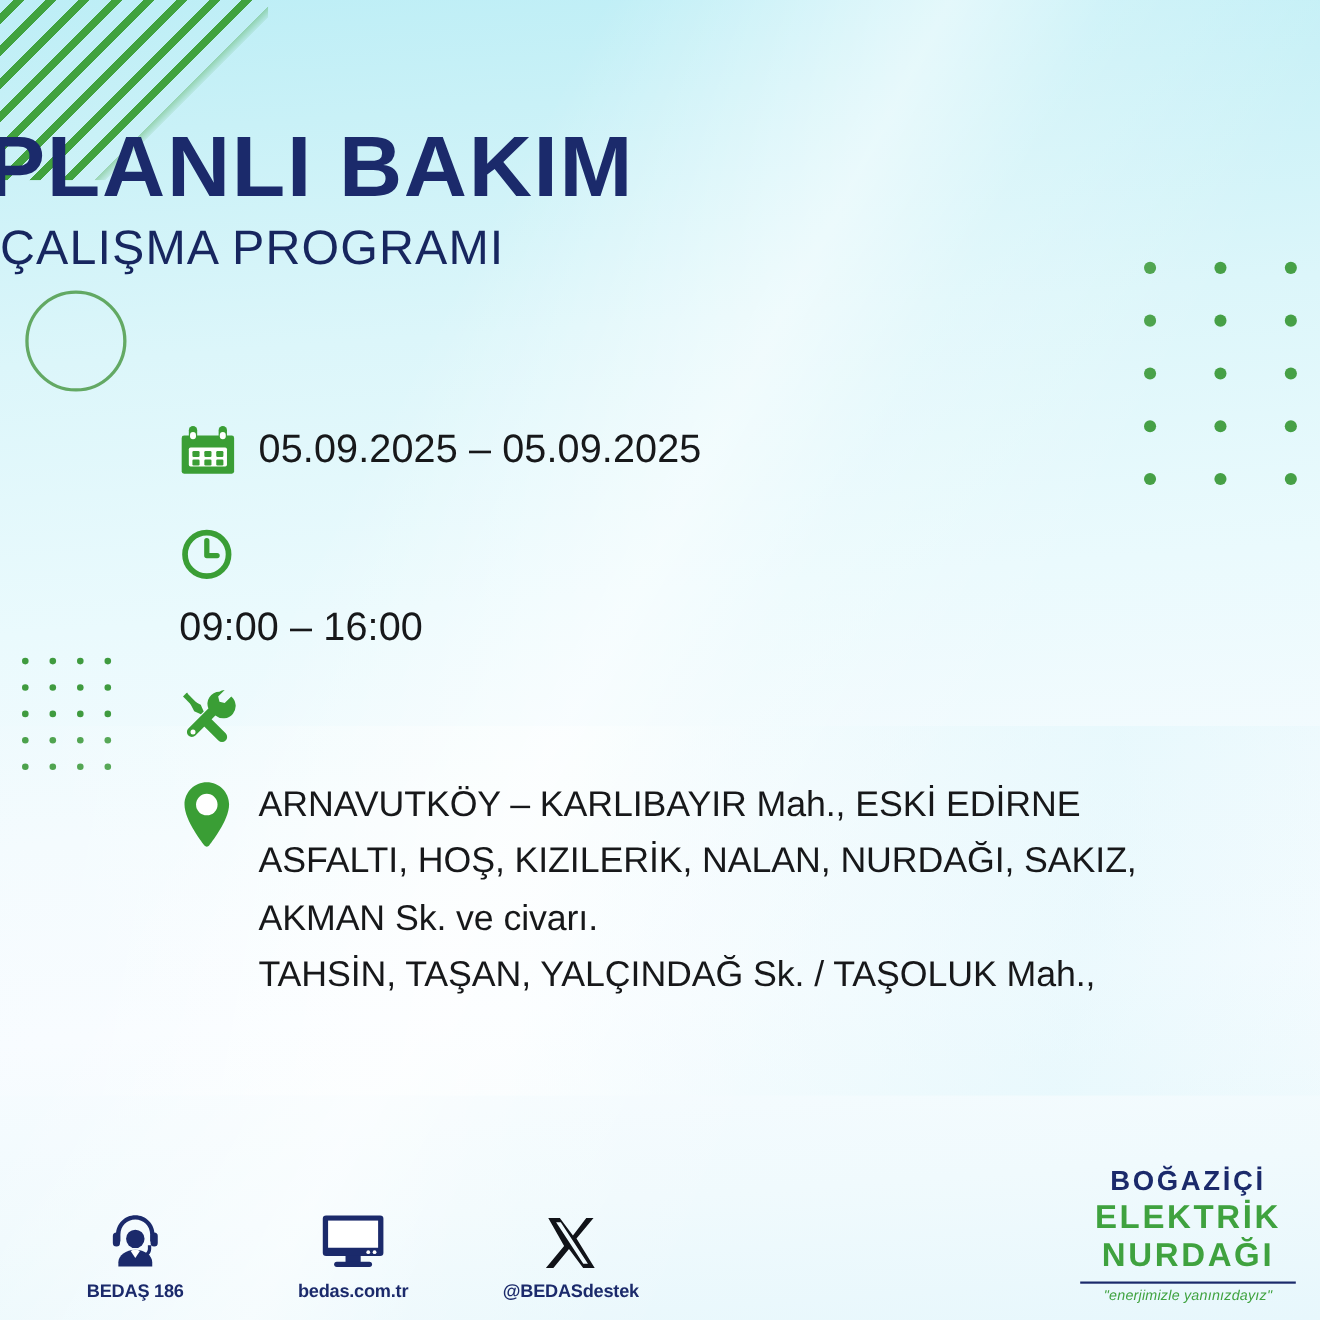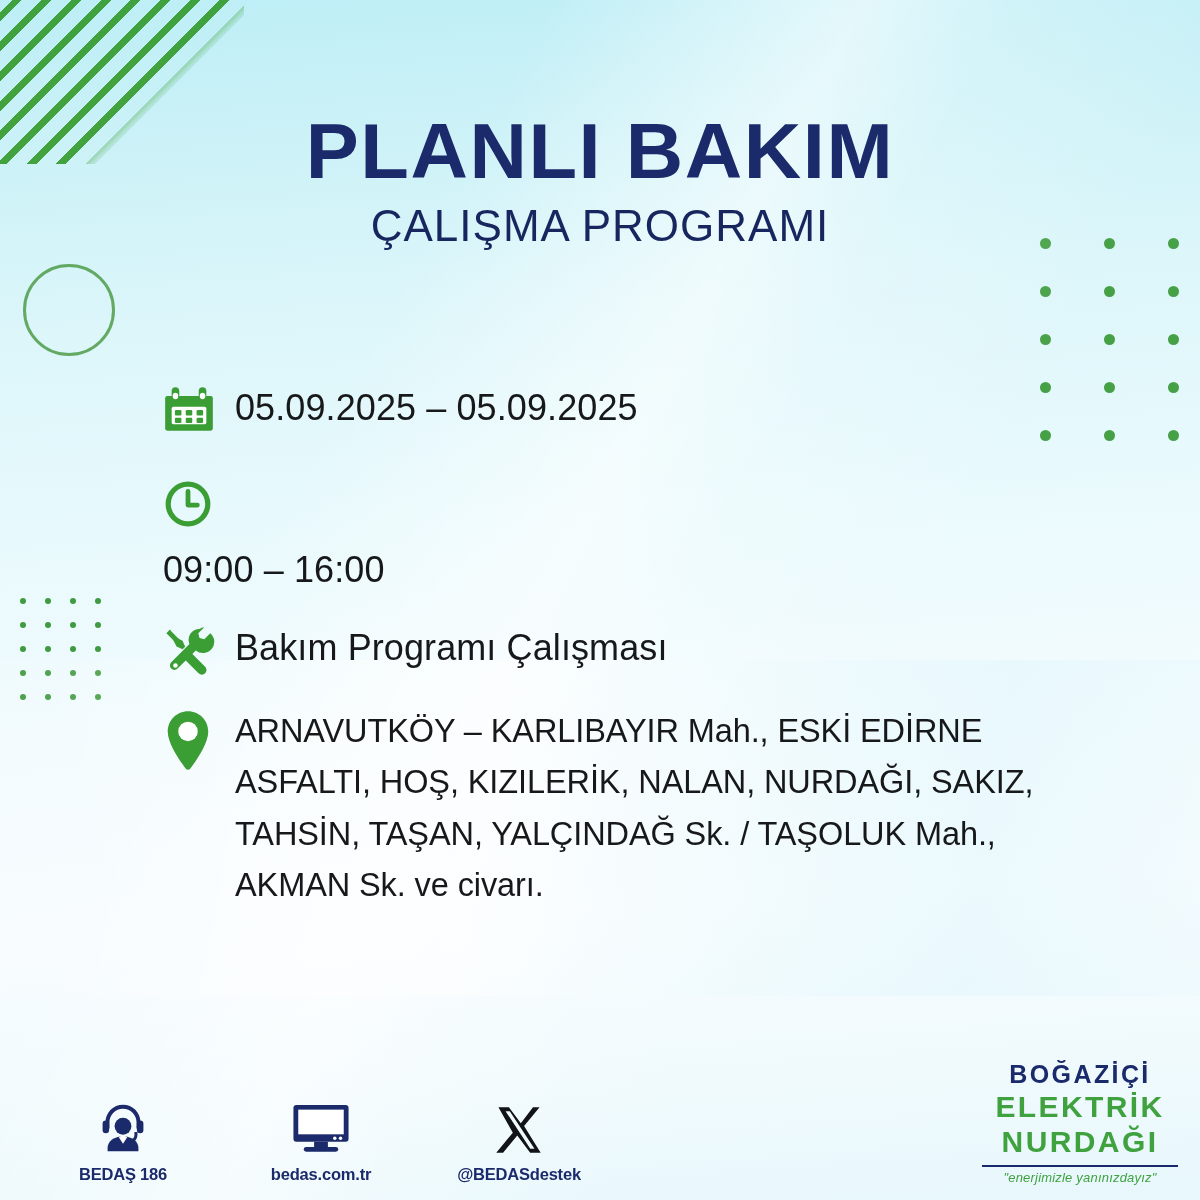--- a/index.html
+++ b/index.html
@@ -121,21 +121,20 @@
     border-radius: 50%;
     background: #3f9b3f;
   }
 
   
   .header {
     position: absolute;
     left: 0;
     top: 112px;
     width: 1200px;
-    text-align: center;
     z-index: 4;
   }
   .title-main {
     font-size: 78px;
     font-weight: 700;
     letter-spacing: 1.5px;
     color: #1b2a6b;
     line-height: 1;
     font-stretch: condensed;
     transform: scaleX(1.02);
@@ -355,35 +354,34 @@
         <svg width="52" height="52" viewBox="0 0 48 48">
           <g fill="#3a9e35">
             <path d="M33.6 5.5a10 10 0 0 0-9.2 13.9L7.6 36.2a4.2 4.2 0 0 0 0 5.9 4.2 4.2 0 0 0 5.9 0l16.8-16.8A10 10 0 0 0 43.6 9.4l-5.5 5.5-4.4-1.1-1.1-4.4 5.5-5.5a10 10 0 0 0-4.5 1.6z"></path>
             <path d="M7.3 6.1a2.4 2.4 0 0 0-1.2 3.2l6.4 12.5 5.6 2.5 2.4-2.4-2.5-5.6L5.5 9.9"></path>
             <path d="M6.2 6.3 18.3 18.4l-3.1 3.1L3.1 9.4z"></path>
             <path d="M26.2 27.6 38.9 40.3a4.3 4.3 0 0 1-6.1 6.1L20.1 33.7z"></path>
           </g>
           <circle cx="11.5" cy="39.2" r="2.1" fill="#ffffff"></circle>
         </svg>
       </span>
-      <span class="txt">Bakım Programı Çalışması</span>
     </div>
 
     <div class="row addr">
       <span class="ico">
         <svg width="50" height="62" viewBox="0 0 40 52">
           <path d="M20 1C10.6 1 3 8.6 3 18c0 12.3 14.6 30.4 15.2 31.2a2.3 2.3 0 0 0 3.6 0C22.4 48.4 37 30.3 37 18 37 8.6 29.4 1 20 1z" fill="#3a9e35"></path>
           <circle cx="20" cy="18" r="8.2" fill="#ffffff"></circle>
         </svg>
       </span>
       <span class="txt">
         <div>ARNAVUTKÖY – KARLIBAYIR Mah., ESKİ EDİRNE</div>
         <div>ASFALTI, HOŞ, KIZILERİK, NALAN, NURDAĞI, SAKIZ,</div>
+        <div>AKMAN Sk. ve civarı.</div>
         <div>TAHSİN, TAŞAN, YALÇINDAĞ Sk. / TAŞOLUK Mah.,</div>
-        <div>AKMAN Sk. ve civarı.</div>
       </span>
     </div>
 
   </div>
 
   <div class="footer">
 
     <div class="socials">
 
       <div class="social">

